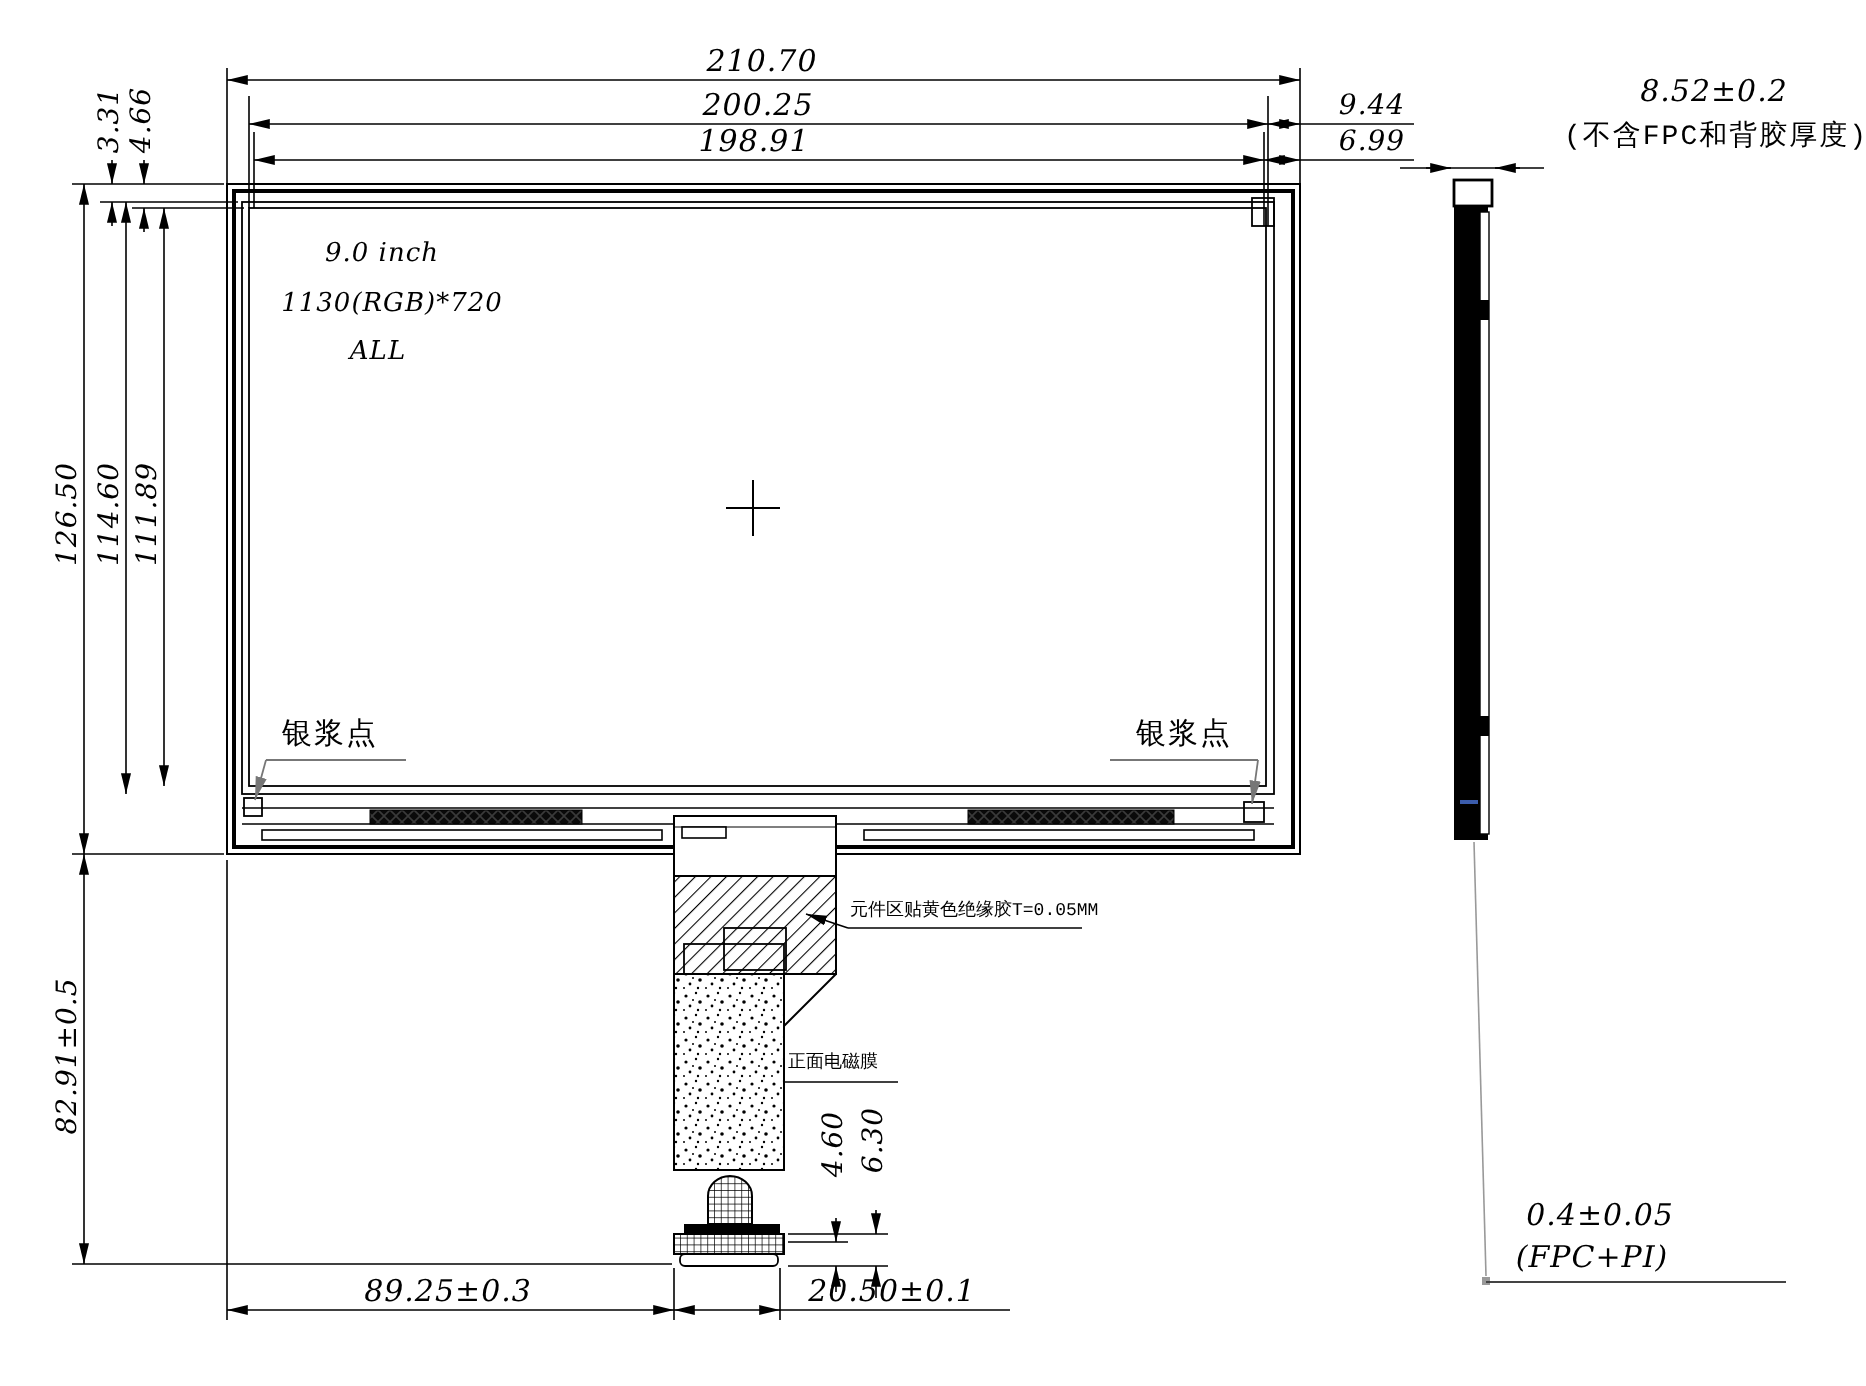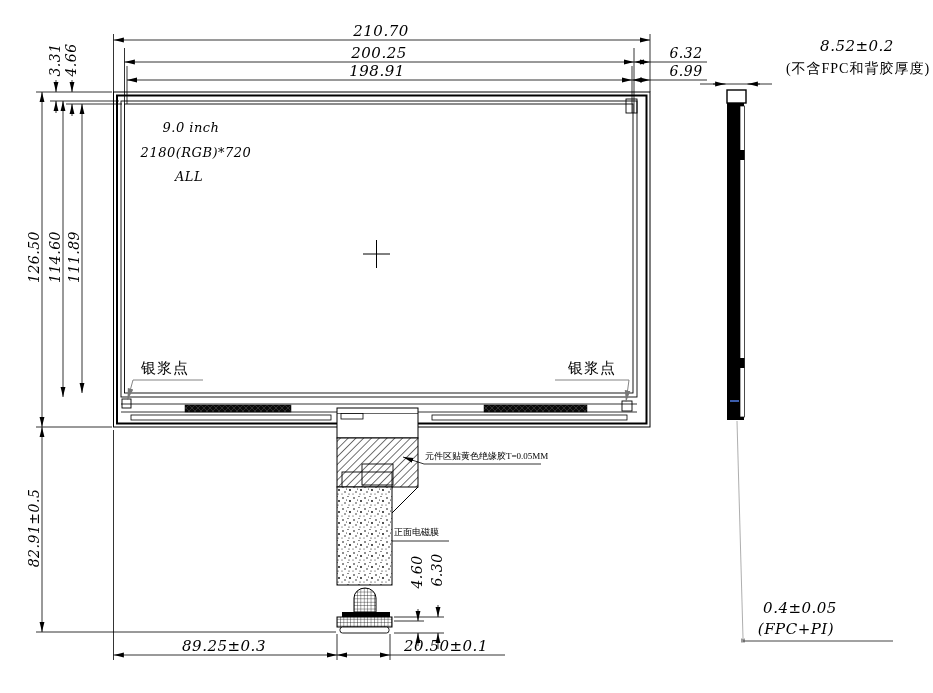--- a/index.html
+++ b/index.html
@@ -2,21 +2,21 @@
 <html><head>
 <meta charset="utf-8">
 <style>
   html,body{margin:0;padding:0;background:#fff;}
   #canvas{position:relative;width:933px;height:693px;background:#fff;overflow:hidden;
           font-family:"DejaVu Serif",serif;color:#000;}
   #draw{position:absolute;left:0;top:0;}
   .lbl{position:absolute;transform:translate(-50%,-50%);white-space:nowrap;
        font-style:italic;font-size:15px;letter-spacing:.5px;line-height:1;}
   .lbl.rot{transform:translate(-50%,-50%) rotate(-90deg);}
-  .lbl.cn{font-style:normal;font-family:Liberation Serif, serif;letter-spacing:1px;}
+  .lbl.cn{font-style:normal;font-family:Liberation Mono, monospace;letter-spacing:1px;}
   .lbl.md{font-size:14px;}
   .lbl.lg{font-size:13px;}
   .lbl.sm{font-size:9px;letter-spacing:0;}
   .lbl.al{transform:translate(0,-50%);text-align:center;}
 </style>
 </head>
 <body>
 
 <div id="canvas">
 
@@ -154,34 +154,34 @@
     <line x1="392" y1="541" x2="449" y2="541" stroke="#000" stroke-width=".8"></line>
     <line x1="737" y1="421" x2="743" y2="638" stroke="#999" stroke-width=".8"></line>
     <rect x="741" y="638.5" width="4" height="4" fill="#999"></rect>
     <line x1="743" y1="641" x2="893" y2="641" stroke="#444" stroke-width="1"></line>
   </g>
 </svg>
 
 <div class="lbl" style="left:381px;top:31px">210.70</div>
 <div class="lbl" style="left:379px;top:53px">200.25</div>
 <div class="lbl" style="left:377px;top:71px">198.91</div>
-<div class="lbl md" style="left:686px;top:53px">6.32</div>
+<div class="lbl md" style="left:686px;top:53px">9.44</div>
 <div class="lbl md" style="left:686px;top:71px">6.99</div>
 <div class="lbl" style="left:857px;top:46px">8.52±0.2</div>
 <div class="lbl cn md" style="left:858px;top:69px">(不含FPC和背胶厚度)</div>
 
 <div class="lbl rot md" style="left:55px;top:60px">3.31</div>
 <div class="lbl rot md" style="left:71px;top:60px">4.66</div>
 <div class="lbl rot md" style="left:34px;top:257px">126.50</div>
 <div class="lbl rot md" style="left:55px;top:257px">114.60</div>
 <div class="lbl rot md" style="left:74px;top:257px">111.89</div>
 <div class="lbl rot md" style="left:34px;top:528px">82.91±0.5</div>
 
 <div class="lbl lg" style="left:191px;top:127px">9.0 inch</div>
-<div class="lbl lg" style="left:196px;top:152px">2180(RGB)*720</div>
+<div class="lbl lg" style="left:196px;top:152px">1130(RGB)*720</div>
 <div class="lbl lg" style="left:189px;top:176px">ALL</div>
 
 <div class="lbl cn" style="left:165px;top:368px">银浆点</div>
 <div class="lbl cn" style="left:592px;top:368px">银浆点</div>
 
 <div class="lbl cn sm al" style="left:425px;top:456px">元件区贴黄色绝缘胶T=0.05MM</div>
 <div class="lbl cn sm al" style="left:394px;top:532px">正面电磁膜</div>
 
 <div class="lbl rot md" style="left:417px;top:572px">4.60</div>
 <div class="lbl rot md" style="left:437px;top:570px">6.30</div>

